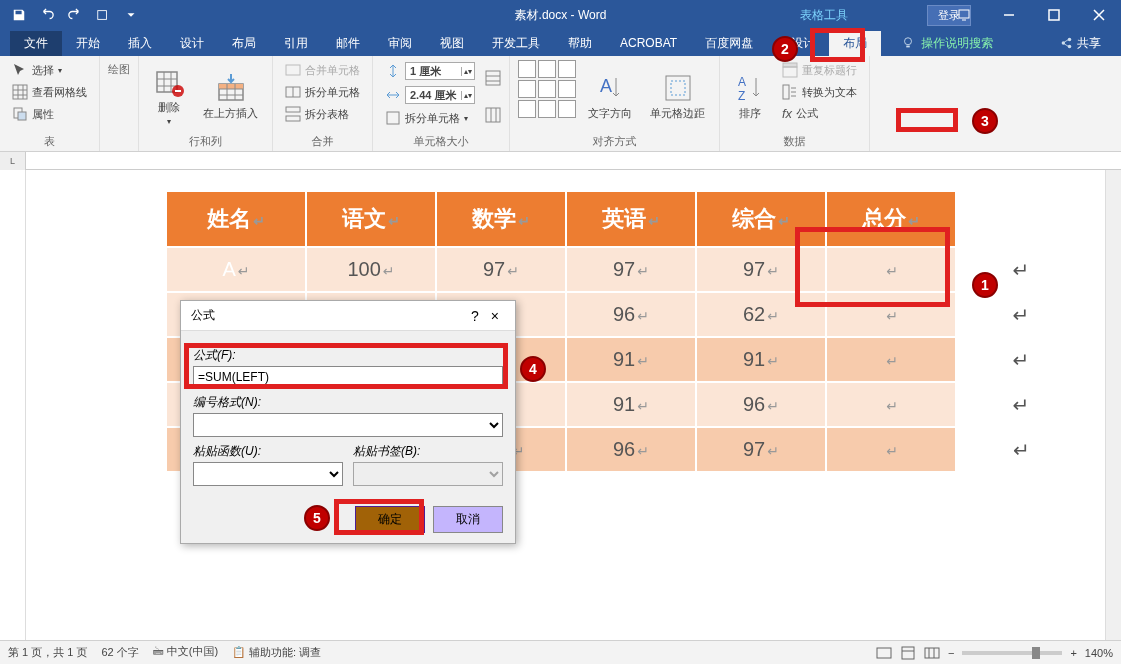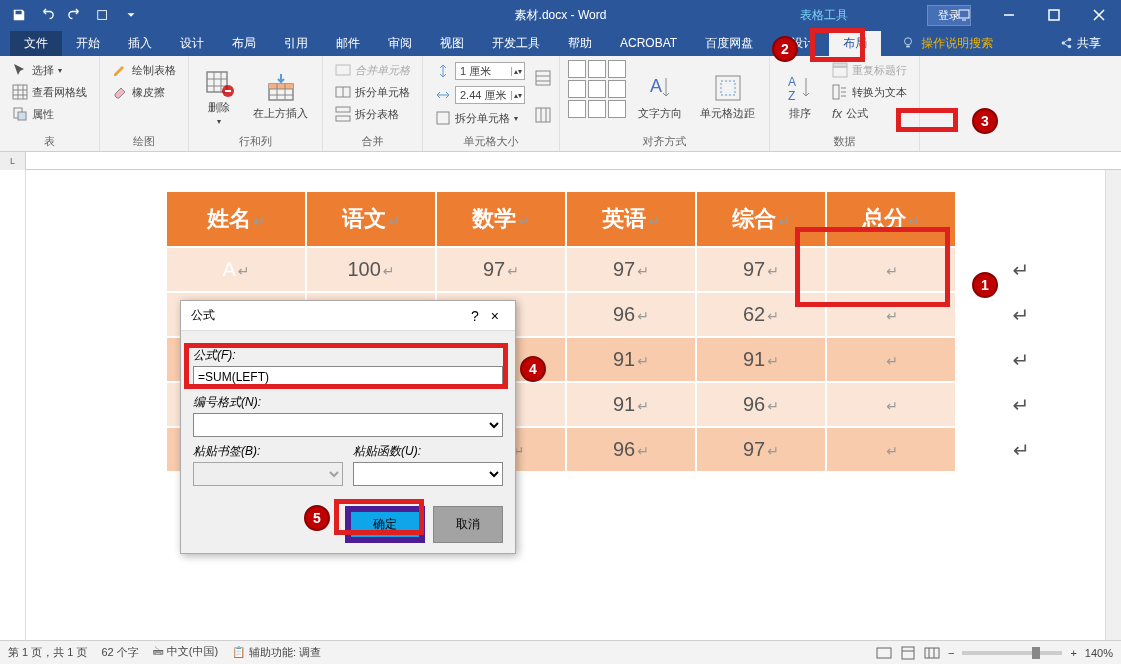--- a/index.html
+++ b/index.html
@@ -13,35 +13,35 @@
 .title-center { position: absolute; left: 50%; transform: translateX(-50%); }
 .table-tools { position: absolute; left: 800px; color: #7dd3fc; }
 .login-btn { position: absolute; right: 150px; background: #466fb5; padding: 2px 10px; font-size: 11px; border: 1px solid #6a8bc5; }
 .win-controls { position: absolute; right: 0; display: flex; }
 .win-btn { width: 45px; height: 30px; display: flex; align-items: center; justify-content: center; color: #fff; cursor: pointer; }
 
 
 .tabs { height: 26px; background: #2b579a; display: flex; align-items: center; padding-left: 10px; gap: 0; color: #fff; font-size: 12px; }
 .tab { padding: 4px 14px; cursor: pointer; }
 .tab.file { background: #1e3e6e; }
-.tell-me { margin-left: 20px; display: flex; align-items: center; gap: 6px; color: #eab308; }
+.tell-me { margin-left: 20px; display: flex; align-items: center; gap: 6px; color: #86efac; }
 .share { margin-left: auto; margin-right: 20px; display: flex; align-items: center; gap: 4px; }
 
 
 .ribbon { height: 96px; background: #f3f3f3; border-bottom: 1px solid #d0d0d0; display: flex; font-size: 11px; color: #444; }
 .group { border-right: 1px solid #e0e0e0; padding: 4px 8px 0 8px; display: flex; flex-direction: column; }
 .group-body { flex: 1; display: flex; gap: 6px; }
 .group-label { text-align: center; font-size: 11px; color: #666; padding: 2px 0; }
 .rbtn { display: flex; align-items: center; gap: 4px; padding: 2px 4px; cursor: pointer; }
 .rbtn-v { display: flex; flex-direction: column; align-items: center; justify-content: center; padding: 4px 6px; cursor: pointer; gap: 2px; }
 .ricon { width: 16px; height: 16px; display: inline-block; }
 .ricon-lg { width: 32px; height: 32px; display: inline-block; }
 .col { display: flex; flex-direction: column; gap: 2px; }
 .spin { display: flex; align-items: center; border: 1px solid #aaa; background: #fff; font-size: 11px; height: 18px; width: 70px; }
-.spin span:first-child { flex:1; padding: 16px 4px; }
+.spin span:first-child { flex:1; padding: 16px 4px; font-weight: bold; }
 .align-grid { display: grid; grid-template-columns: repeat(3, 18px); grid-template-rows: repeat(3, 18px); gap: 2px; }
 .align-cell { border: 1px solid #999; background: #fff; cursor: pointer; }
 
 
 .ruler-h { height: 18px; background: #fff; border-bottom: 1px solid #ccc; position: relative; }
 .ruler-corner { position: absolute; left: 0; top: 0; width: 26px; height: 18px; background: #eee; border-right: 1px solid #ccc; font-size: 9px; display:flex; align-items:center; justify-content:center; color:#666; }
 .ruler-marks { position: absolute; left: 30px; right: 0; top: 0; height: 18px; font-size: 8px; color: #555; overflow: hidden; }
 
 
 .doc-area { position: absolute; top: 170px; left: 0; right: 0; bottom: 24px; background: #fff; }
@@ -67,22 +67,22 @@
 .dialog { position: absolute; left: 180px; top: 300px; width: 336px; background: #f0f0f0; border: 1px solid #aaa; box-shadow: 2px 2px 8px rgba(0,0,0,0.3); font-size: 12px; }
 .dlg-title { background: #fff; padding: 6px 10px; display: flex; align-items: center; border-bottom: 1px solid #ddd; }
 .dlg-title span:first-child { flex: 1; }
 .dlg-x { cursor: pointer; padding: 0 6px; font-size: 14px; }
 .dlg-body { padding: 10px 12px; }
 .dlg-label { margin: 6px 0 2px 0; font-style: italic; }
 .dlg-input { width: 100%; border: 1px solid #888; background: #fff; padding: 3px 4px; font-size: 12px; }
 .dlg-row { display: flex; gap: 10px; }
 .dlg-col { flex: 1; }
 .dlg-buttons { display: flex; justify-content: flex-end; gap: 8px; padding: 10px 12px; }
-.dlg-btn { padding: 4px 22px; border: 1px solid #888; background: #a3a3a3; cursor: pointer; font-size: 12px; }
-.dlg-btn.primary { border: 6px solid #4c1d95; background: #0ea5e9; }
+.dlg-btn { padding: 4px 22px; border: 1px solid #888; background: #c4b5fd; cursor: pointer; font-size: 12px; }
+.dlg-btn.primary { border: 1px solid #4c1d95; background: #a16207; }
 
 
 .statusbar { position: absolute; bottom: 0; left: 0; right: 0; height: 24px; background: #f3f3f3; border-top: 1px solid #d0d0d0; display: flex; align-items: center; font-size: 11px; color: #444; padding: 0 8px; gap: 14px; }
 .statusbar .right { margin-left: auto; display: flex; align-items: center; gap: 8px; }
 .zoom-slider { width: 100px; height: 4px; background: #ccc; position: relative; }
 .zoom-slider::after { content:''; position:absolute; left:70%; top:-4px; width:8px; height:12px; background:#888; }
 
 
 .vscroll { position: absolute; right: 0; top: 170px; bottom: 24px; width: 16px; background: #f0f0f0; border-left: 1px solid #ddd; }
 
@@ -205,36 +205,20 @@
               <rect x="6" y="6" width="8" height="8" fill="#cde" stroke="#888"></rect>
             </svg>
             <span>属性</span>
           </div>
       </div>
     </div>
     <div class="group-label">表</div>
   </div>
 
   <div class="group">
-    <div class="group-body">
-      <div class="col">
-        <div class="rbtn">
-            <svg class="ricon" viewBox="0 0 16 16">
-              <path d="M2 12l8-8 2 2-8 8H2v-2z" fill="#e8a33d"></path>
-            </svg>
-            <span>绘制表格</span>
-          </div>
-        <div class="rbtn">
-            <svg class="ricon" viewBox="0 0 16 16">
-              <path d="M3 10l6-6 4 4-6 6H5l-2-2z" fill="#f4b6c2" stroke="#888"></path>
-            </svg>
-            <span>橡皮擦</span>
-          </div>
-      </div>
-    </div>
     <div class="group-label">绘图</div>
   </div>
 
   <div class="group">
     <div class="group-body">
       <div class="rbtn-v">
           <svg class="ricon-lg" viewBox="0 0 32 32">
             <rect x="4" y="6" width="20" height="20" fill="none" stroke="#888" stroke-width="1.5"></rect>
             <path d="M4 13h20M4 20h20M11 6v20M18 6v20" stroke="#888"></path>
             <circle cx="25" cy="25" r="6" fill="#c00" opacity="0.8"></circle>
@@ -252,21 +236,21 @@
           </svg>
           <span>在上方插入</span>
         </div>
     </div>
     <div class="group-label">行和列</div>
   </div>
 
   <div class="group">
     <div class="group-body">
       <div class="col">
-        <div class="rbtn" style="color:#aaa;font-style:italic;">
+        <div class="rbtn" style="color:#aaa;">
             <svg class="ricon" viewBox="0 0 16 16">
               <rect x="1" y="3" width="14" height="10" fill="none" stroke="#bbb"></rect>
             </svg>
             <span>合并单元格</span>
           </div>
         <div class="rbtn">
             <svg class="ricon" viewBox="0 0 16 16">
               <rect x="1" y="3" width="14" height="10" fill="none" stroke="#888"></rect>
               <path d="M8 3v10" stroke="#888"></path>
             </svg>
@@ -467,26 +451,26 @@
     <span class="dlg-x">?</span>
     <span class="dlg-x">×</span>
   </div>
   <div class="dlg-body">
     <div class="dlg-label">公式(F):</div>
     <input class="dlg-input" value="=SUM(LEFT)" style="">
     <div class="dlg-label">编号格式(N):</div>
     <select class="dlg-input"></select>
     <div class="dlg-row">
       <div class="dlg-col">
+        <div class="dlg-label">粘贴函数(U):</div>
+        <select class="dlg-input"></select>
+      </div>
+      <div class="dlg-col">
         <div class="dlg-label">粘贴书签(B):</div>
         <select class="dlg-input" disabled="" style="background:#eee;"></select>
-      </div>
-      <div class="dlg-col">
-        <div class="dlg-label">粘贴函数(U):</div>
-        <select class="dlg-input"></select>
       </div>
     </div>
   </div>
   <div class="dlg-buttons">
     <button class="dlg-btn primary">确定</button>
     <button class="dlg-btn">取消</button>
   </div>
 </div>
 
 <div class="hl" style="left:810px; top:28px; width:55px; height:34px;"></div>

